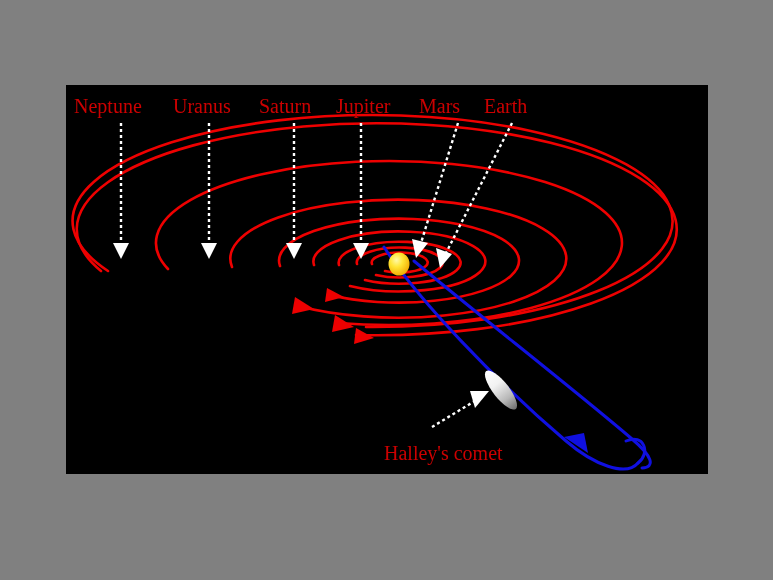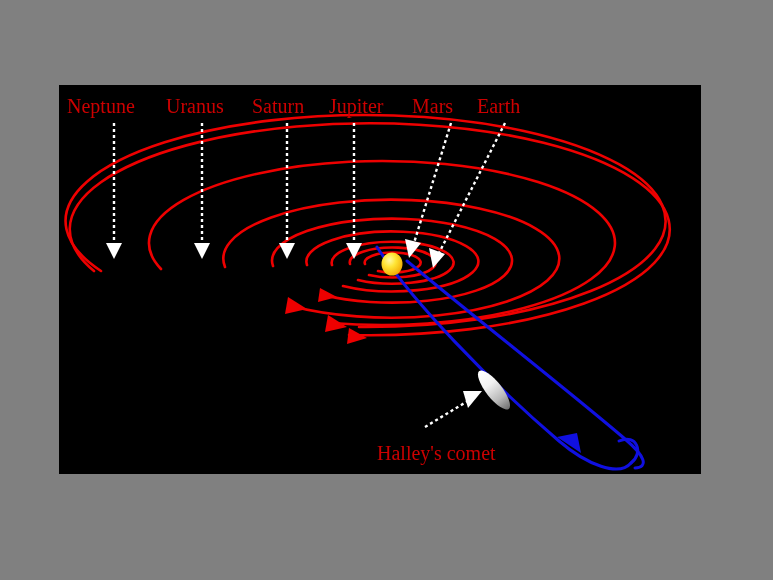--- a/index.html
+++ b/index.html
@@ -9,21 +9,21 @@
   body {
     width: 773px;
     height: 580px;
     background: #808080;
     font-family: "Liberation Serif", "DejaVu Serif", serif;
     overflow: hidden;
     position: relative;
   }
   #stage {
     position: absolute;
-    left: 4px; top: 0;
+    left: 11px; top: 0;
     width: 624px;
     height: 580px;
   }
   #diagram-panel {
     position: absolute;
     left: 55px;
     top: 85px;
     width: 642px;
     height: 389px;
     background: #000000;

